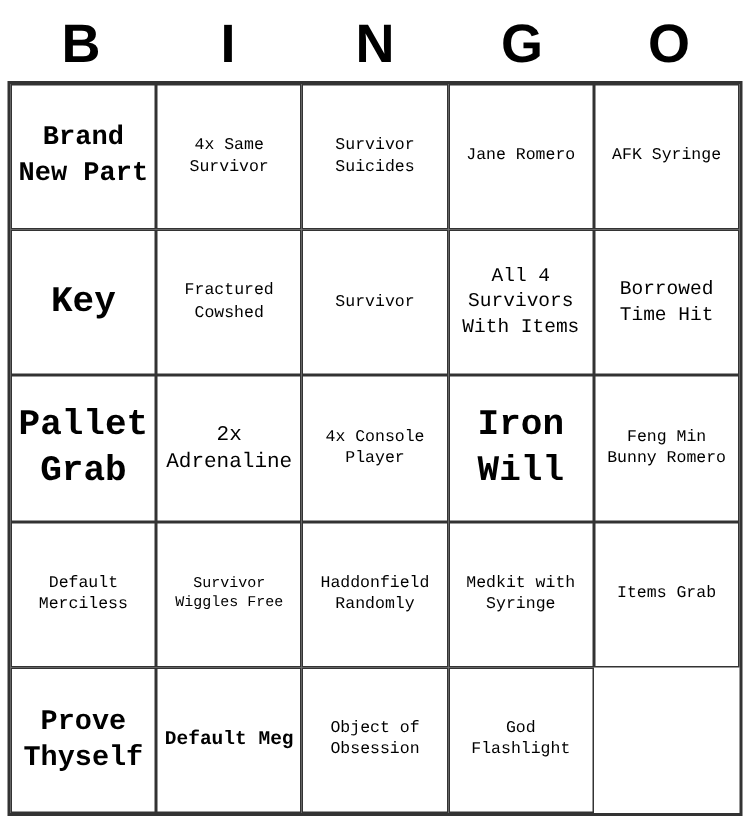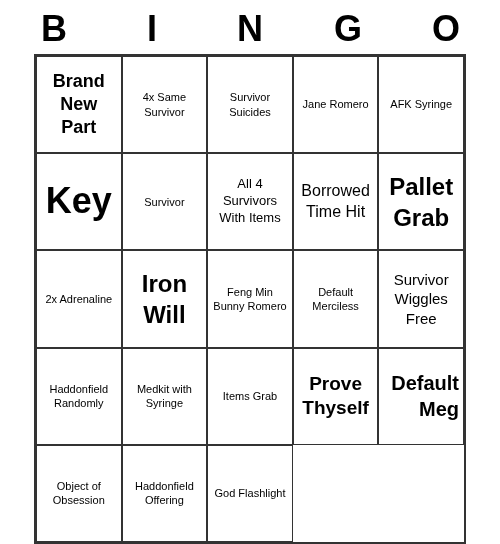--- a/index.html
+++ b/index.html
@@ -26,23 +26,24 @@
     .bingo-letter {
       font-size: 36px;
       font-weight: bold;
       width: 86px;
       text-align: center;
     }
     .bingo-grid {
       display: grid;
       grid-template-columns: repeat(5, 1fr);
       grid-template-rows: repeat(5, 1fr);
-      width: 432px;
+      width: 490px;
       height: 490px;
       border: 2px solid #333;
+      font-family: Liberation Mono, monospace;
     }
     .bingo-cell {
       border: 1px solid #333;
       display: flex;
       align-items: center;
       justify-content: center;
       text-align: center;
       padding: 4px;
       overflow: hidden;
     }
@@ -76,66 +77,69 @@
     <div class="bingo-cell">
       <span class="cell-text" style="font-size: 11px;">Survivor Suicides</span>
     </div>
     <div class="bingo-cell">
       <span class="cell-text" style="font-size: 11px;">Jane Romero</span>
     </div>
     <div class="bingo-cell">
       <span class="cell-text" style="font-size: 11px;">AFK Syringe</span>
     </div>
     <div class="bingo-cell large-text">
-      <span class="cell-text" style="font-size: 36px; font-weight: bold;">Key</span>
+      <span class="cell-text" style="font-size: 24px; font-weight: bold;">Key</span>
+    </div>
+    <div class="bingo-cell">
+      <span class="cell-text" style="font-size: 11px;">Fractured Cowshed</span>
     </div>
     <div class="bingo-cell">
       <span class="cell-text" style="font-size: 11px;">Survivor</span>
     </div>
     <div class="bingo-cell">
       <span class="cell-text" style="font-size: 13px;">All 4 Survivors With Items</span>
     </div>
     <div class="bingo-cell">
-      <span class="cell-text" style="font-size: 16px;">Borrowed Time Hit</span>
+      <span class="cell-text" style="font-size: 13px;">Borrowed Time Hit</span>
     </div>
     <div class="bingo-cell large-text">
       <span class="cell-text" style="font-size: 24px; font-weight: bold;">Pallet Grab</span>
     </div>
     <div class="bingo-cell">
-      <span class="cell-text" style="font-size: 11px;">2x Adrenaline</span>
+      <span class="cell-text" style="font-size: 14px;">2x Adrenaline</span>
+    </div>
+    <div class="bingo-cell">
+      <span class="cell-text" style="font-size: 11px;">4x Console Player</span>
     </div>
     <div class="bingo-cell large-text">
       <span class="cell-text" style="font-size: 24px; font-weight: bold; text-align: center;">Iron Will</span>
     </div>
     <div class="bingo-cell">
       <span class="cell-text" style="font-size: 11px;">Feng Min Bunny Romero</span>
     </div>
     <div class="bingo-cell">
       <span class="cell-text" style="font-size: 11px;">Default Merciless</span>
     </div>
     <div class="bingo-cell">
-      <span class="cell-text" style="font-size: 15px;">Survivor Wiggles Free</span>
+      <span class="cell-text" style="font-size: 10px;">Survivor Wiggles Free</span>
     </div>
     <div class="bingo-cell">
       <span class="cell-text" style="font-size: 11px;">Haddonfield Randomly</span>
     </div>
     <div class="bingo-cell">
       <span class="cell-text" style="font-size: 11px;">Medkit with Syringe</span>
     </div>
     <div class="bingo-cell">
       <span class="cell-text" style="font-size: 11px;">Items Grab</span>
     </div>
     <div class="bingo-cell">
       <span class="cell-text" style="font-size: 19px; font-weight: bold;">Prove Thyself</span>
     </div>
     <div class="bingo-cell">
-      <span class="cell-text" style="font-size: 20px; font-weight: bold; text-align: right;">Default Meg</span>
+      <span class="cell-text" style="font-size: 13px; font-weight: bold; text-align: right;">Default Meg</span>
     </div>
     <div class="bingo-cell">
       <span class="cell-text" style="font-size: 11px;">Object of Obsession</span>
-    </div>
-    <div class="bingo-cell">
-      <span class="cell-text" style="font-size: 11px;">Haddonfield Offering</span>
     </div>
     <div class="bingo-cell">
       <span class="cell-text" style="font-size: 11px;">God Flashlight</span>
     </div>
   </div>
 
 </body></html>

